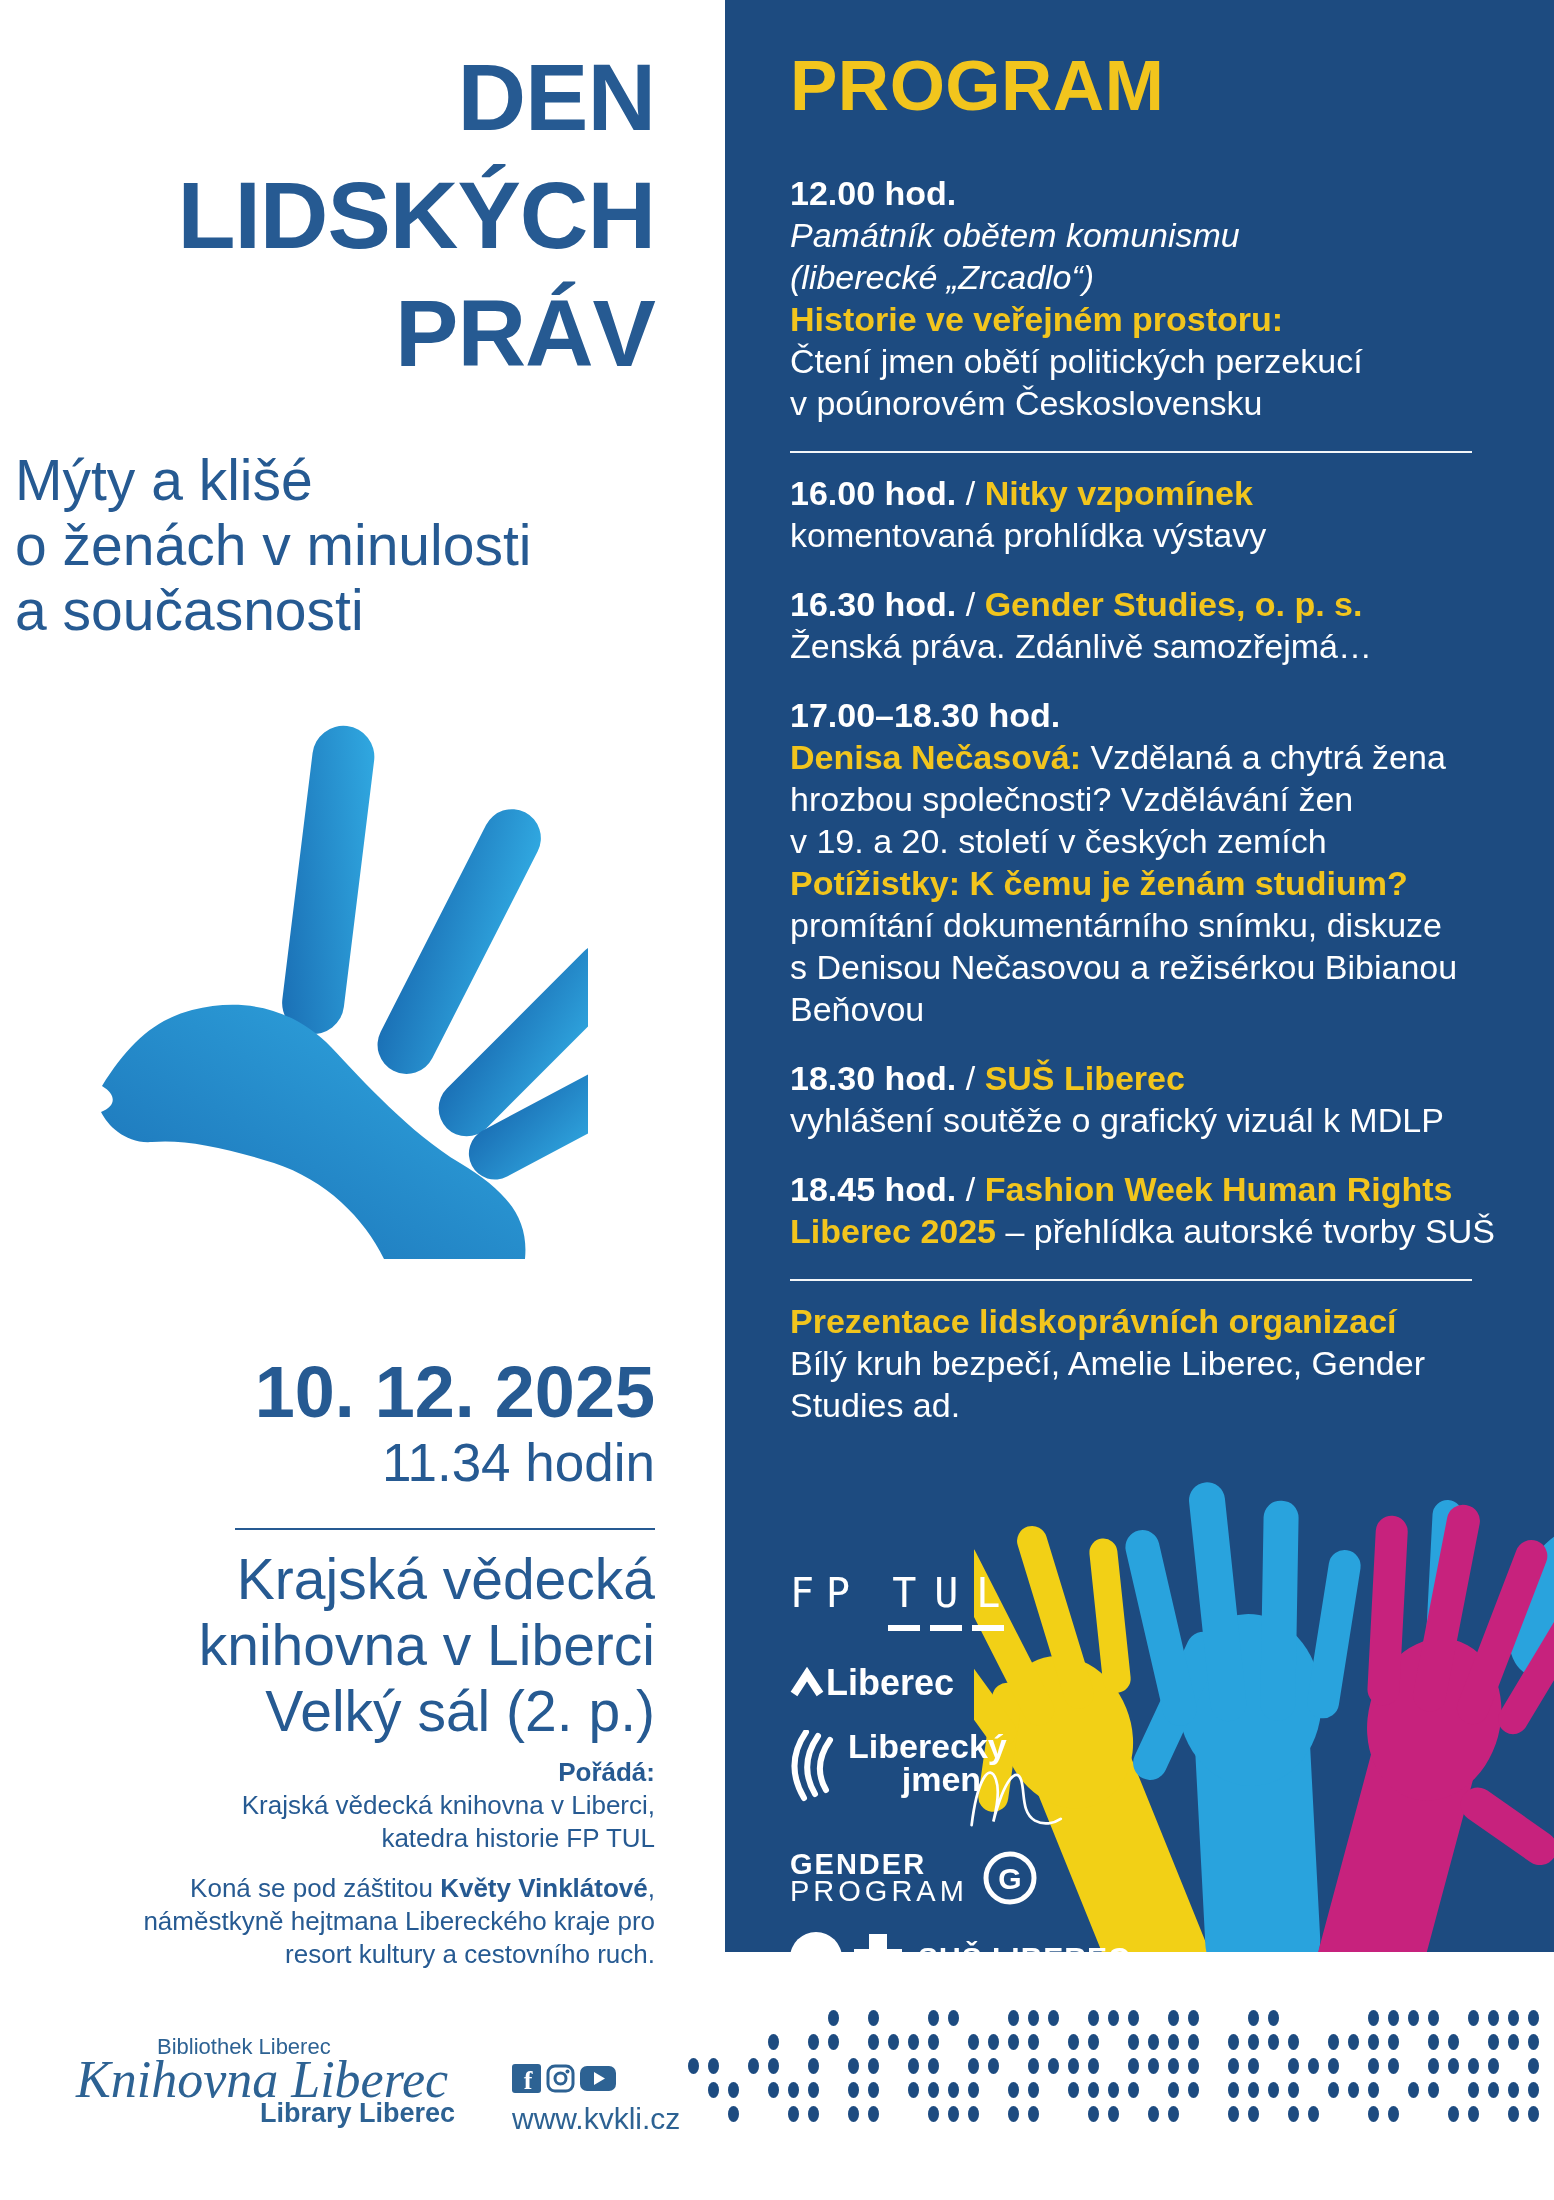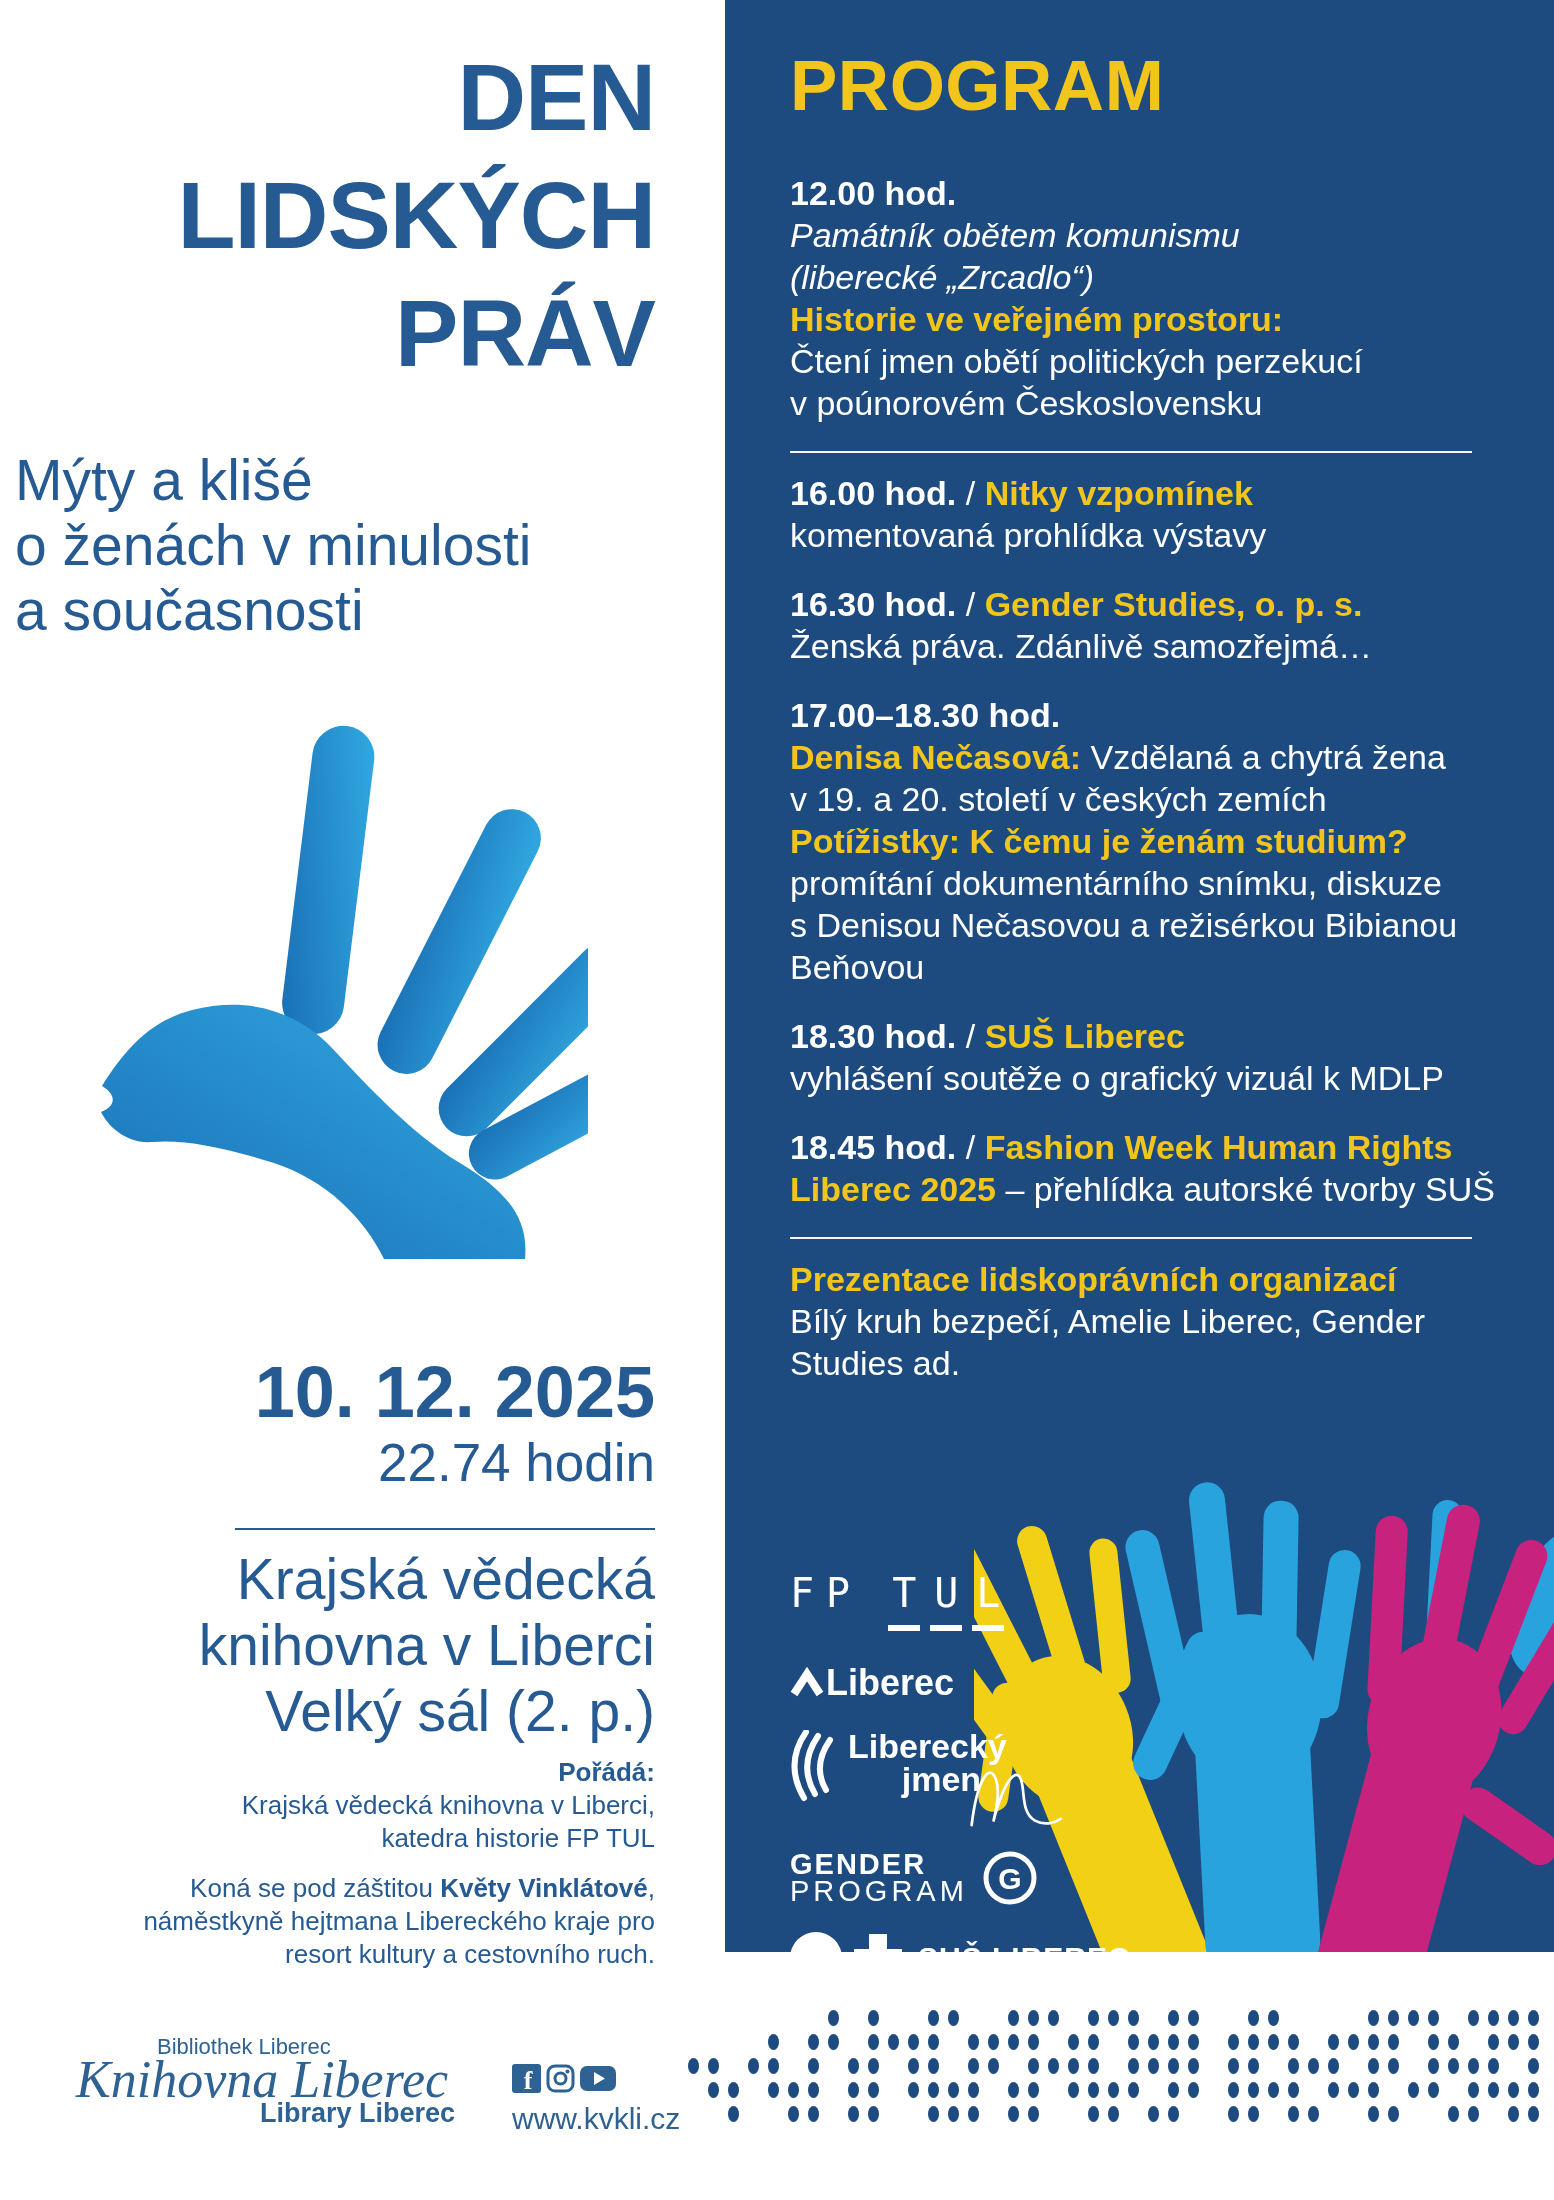--- a/index.html
+++ b/index.html
@@ -154,21 +154,21 @@
              L 296 545
              C 276 504, 238 466, 186 449
              C 136 433, 94 425, 64 428
              C 38 430, 20 412, 13 398
              C 28 392, 29 381, 14 372 Z"></path>
   </g>
 </svg>
 
 <div class="date-block">
   <div class="date-line">10. 12. 2025</div>
-  <div class="time-line">22.74 hodin</div>
+  <div class="time-line">11.34 hodin</div>
 </div>
 
 <div class="left-rule"></div>
 
 <div class="venue">
   <div>Krajská vědecká</div>
   <div>knihovna v Liberci</div>
   <div>Velký sál (2. p.)</div>
 </div>
 
@@ -200,20 +200,21 @@
         <div class="pline"><span class="seg-wb">16.00 hod.</span><span class="seg-w"> / </span><span class="seg-yb">Nitky vzpomínek</span></div>
         <div class="pline"><span class="seg-w">komentovaná prohlídka výstavy</span></div>
       </div>
       <div class="pblock">
         <div class="pline"><span class="seg-wb">16.30 hod.</span><span class="seg-w"> / </span><span class="seg-yb">Gender Studies, o. p. s.</span></div>
         <div class="pline"><span class="seg-w">Ženská práva. Zdánlivě samozřejmá…</span></div>
       </div>
       <div class="pblock">
         <div class="pline"><span class="seg-wb">17.00–18.30 hod.</span></div>
         <div class="pline"><span class="seg-yb">Denisa Nečasová:</span><span class="seg-w"> Vzdělaná a chytrá žena</span></div>
+        <div class="pline"><span class="seg-w">hrozbou společnosti? Vzdělávání žen</span></div>
         <div class="pline"><span class="seg-w">v 19. a 20. století v českých zemích</span></div>
         <div class="pline"><span class="seg-yb">Potížistky: K čemu je ženám studium?</span></div>
         <div class="pline"><span class="seg-w">promítání dokumentárního snímku, diskuze</span></div>
         <div class="pline"><span class="seg-w">s Denisou Nečasovou a režisérkou Bibianou</span></div>
         <div class="pline"><span class="seg-w">Beňovou</span></div>
       </div>
       <div class="pblock">
         <div class="pline"><span class="seg-wb">18.30 hod.</span><span class="seg-w"> / </span><span class="seg-yb">SUŠ Liberec</span></div>
         <div class="pline"><span class="seg-w">vyhlášení soutěže o grafický vizuál k MDLP</span></div>
       </div>

